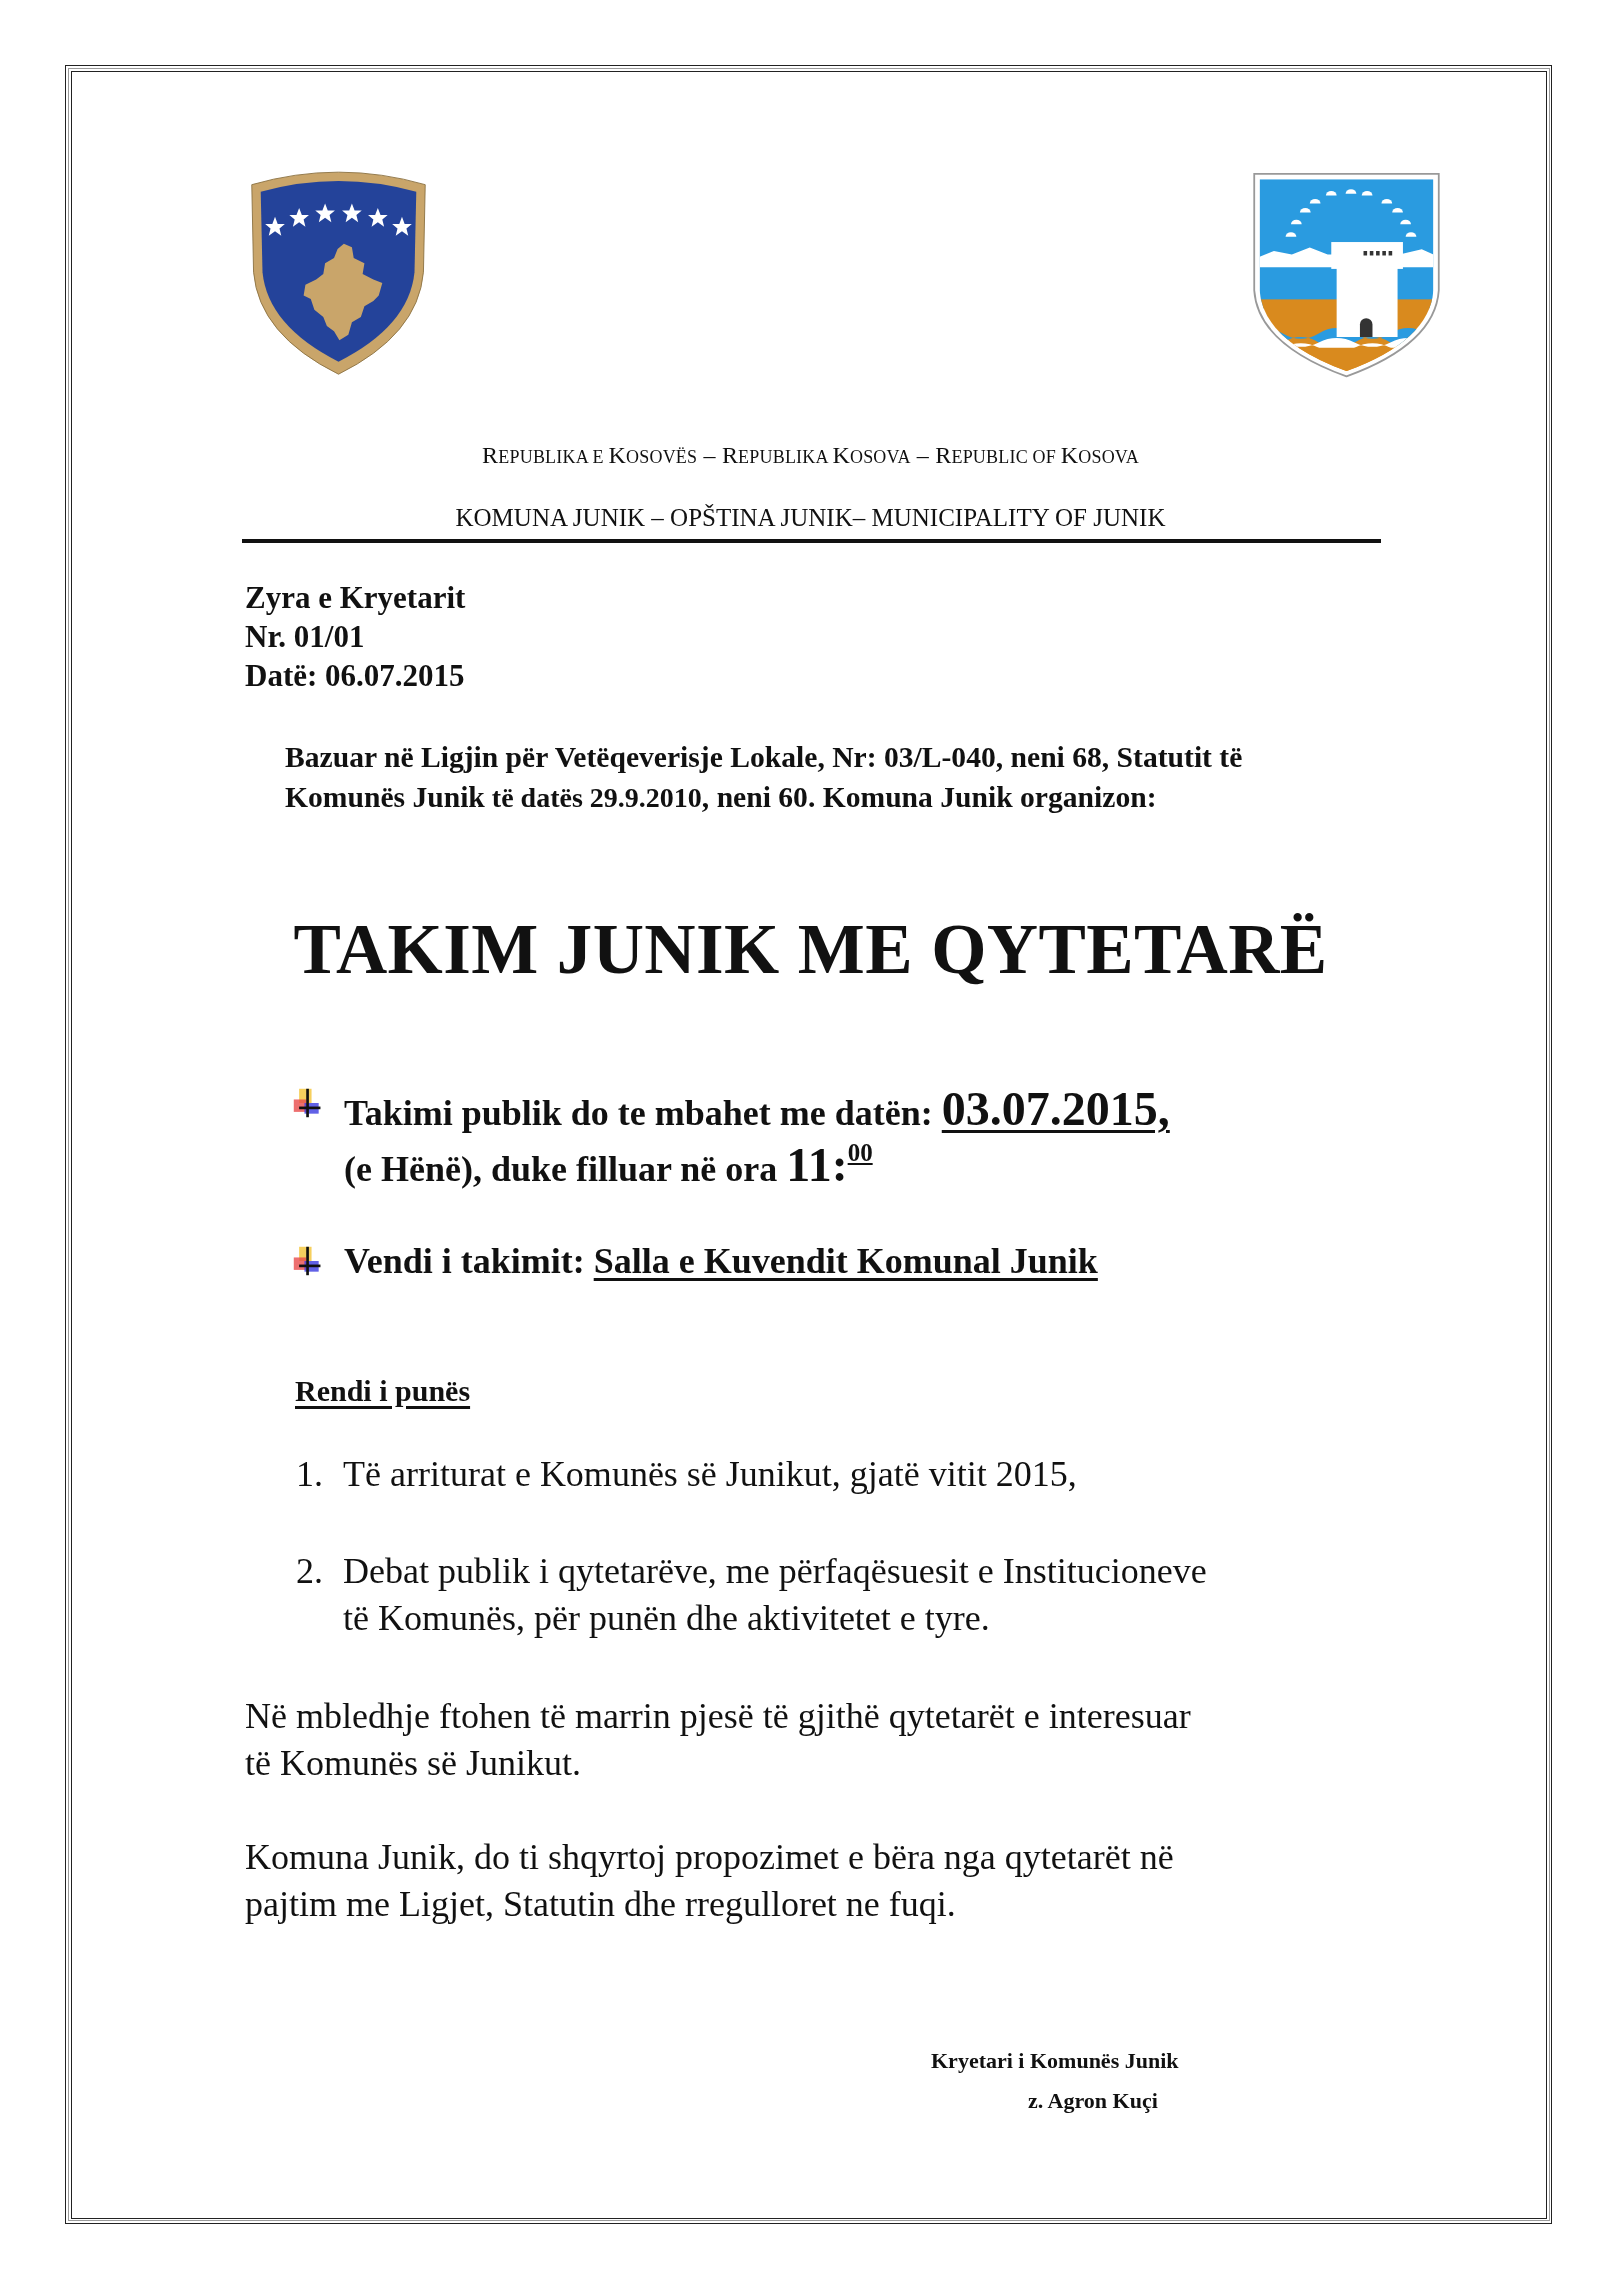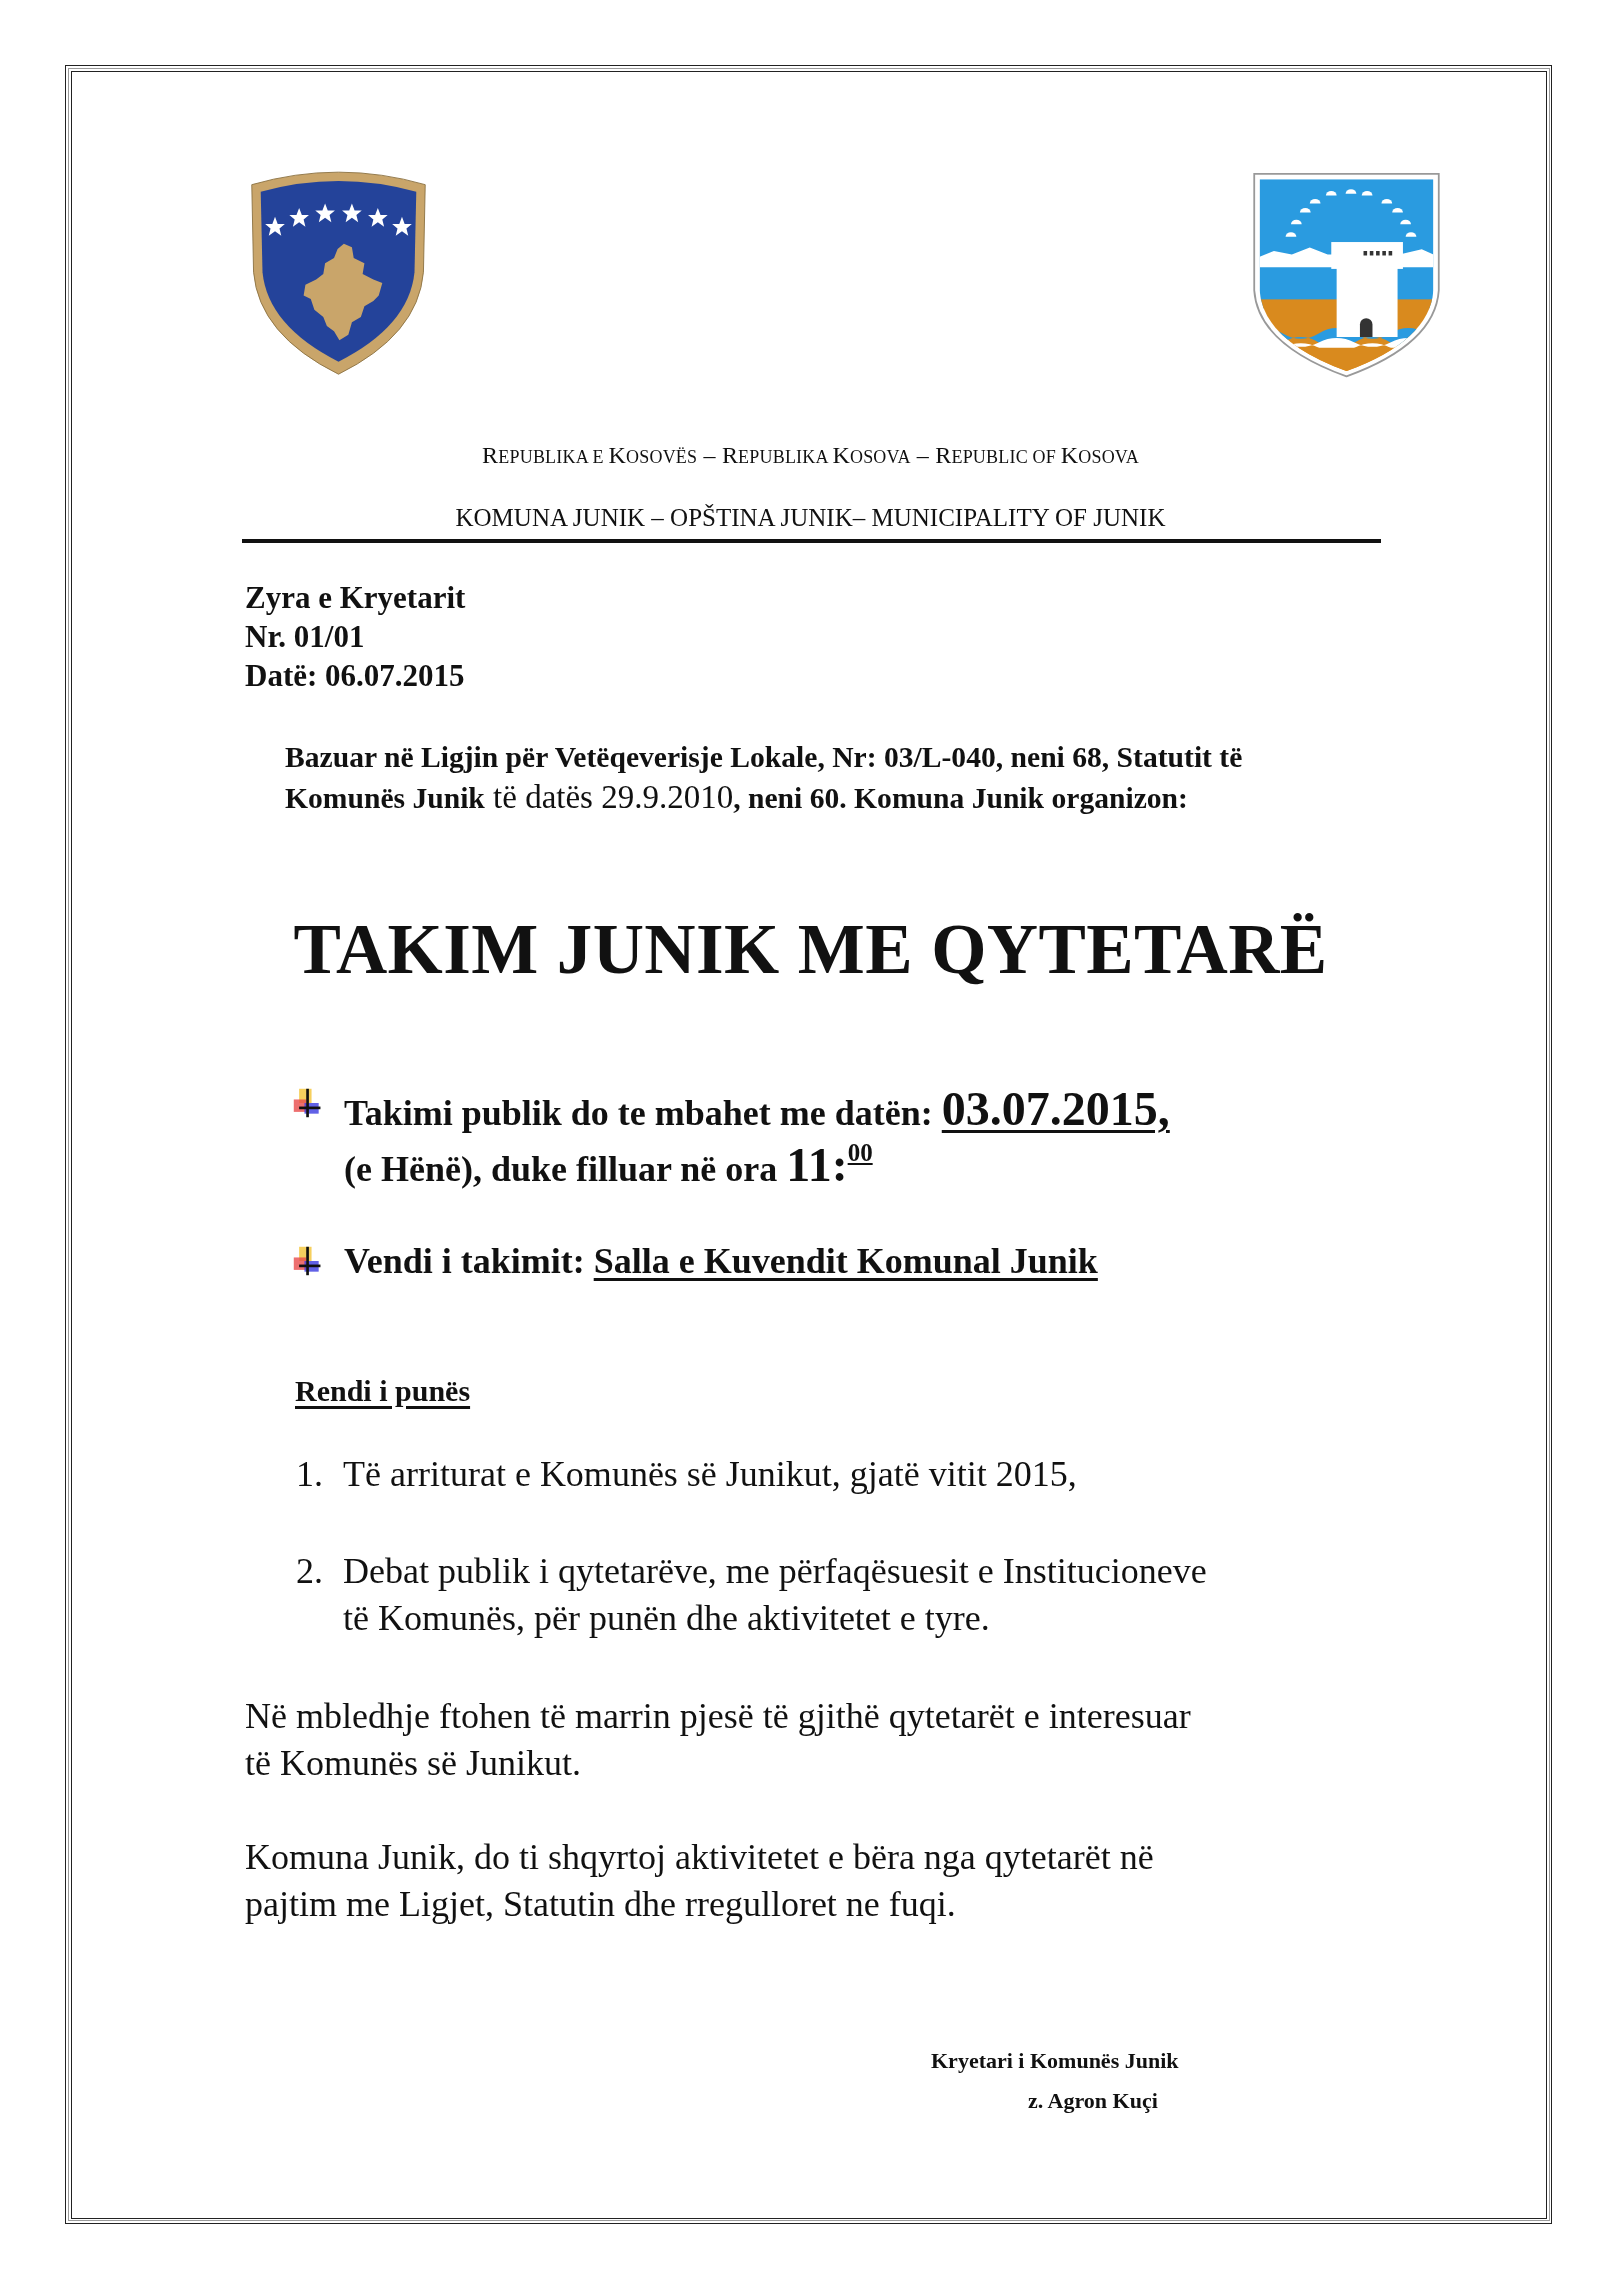--- a/index.html
+++ b/index.html
@@ -14,21 +14,21 @@
   .emblem-left  { left:248px; top:165px; width:181px; height:211px; }
   .emblem-right { left:1247px; top:165px; width:199px; height:215px; }
 
   .hdr1 { left:0; width:1621px; top:442px; text-align:center; font-size:24px; letter-spacing:0.2px; }
   .hdr1 .big { font-size:24px; }
   .hdr1 .sc  { font-size:18px; }
   .hdr2 { left:0; width:1621px; top:504px; text-align:center; font-size:25px; }
   .rule { left:242px; top:539px; width:1139px; height:3.6px; background:#111; }
   .meta { left:245px; font-size:31px; font-weight:bold; line-height:39px; }
   .basis { left:245px; top:737px; width:1164px; font-size:29.6px; line-height:40px; font-weight:bold;margin-left:40px; }
-  .basis .thin { font-weight:normal; font-size:33px; }
+  .basis .thin { font-weight:bold; font-size:28px; }
 
   .title { left:0; width:1621px; top:909px; text-align:center; font-size:71px; font-weight:bold; letter-spacing:0.4px; }
 
   .bullet-icon { width:32px; height:32px; }
   .b-line { font-size:36px; font-weight:bold; white-space:nowrap; }
   .date-big { font-size:48px; font-weight:bold; text-decoration:underline; text-decoration-thickness:2.7px; text-underline-offset:5.4px; }
   .time-big { font-size:48px; font-weight:bold; }
   .time-sup { font-size:25px; font-weight:bold; text-decoration:underline; vertical-align:19.7px; }
   .u { text-decoration:underline; text-decoration-thickness:2.7px; text-underline-offset:5.4px; }
 
@@ -152,19 +152,19 @@
   <span class="num">2.</span>
   <span class="txt" style="top:47px;">të Komunës,  për punën dhe aktivitetet e tyre.</span>
   <span class="txt" style="top:0;">Debat publik i qytetarëve, me përfaqësuesit e Institucioneve</span>
 </div>
 
 <div class="abs para" style="top:1693px;">
   <span>Në mbledhje ftohen të marrin pjesë të gjithë qytetarët e interesuar</span><br>
   <span>të Komunës së Junikut.</span>
 </div>
 <div class="abs para" style="top:1834px;">
-  <span>Komuna Junik, do ti shqyrtoj aktivitetet e bëra nga qytetarët në</span><br>
+  <span>Komuna Junik, do ti shqyrtoj propozimet e bëra nga qytetarët në</span><br>
   <span>pajtim me Ligjet, Statutin dhe rregulloret ne fuqi.</span>
 </div>
 
 <div class="abs sig" style="left:931px;top:2048px;">Kryetari i Komunës Junik</div>
 <div class="abs sig" style="left:1028px;top:2088px;">z. Agron Kuçi</div>
 
 
 </body></html>

